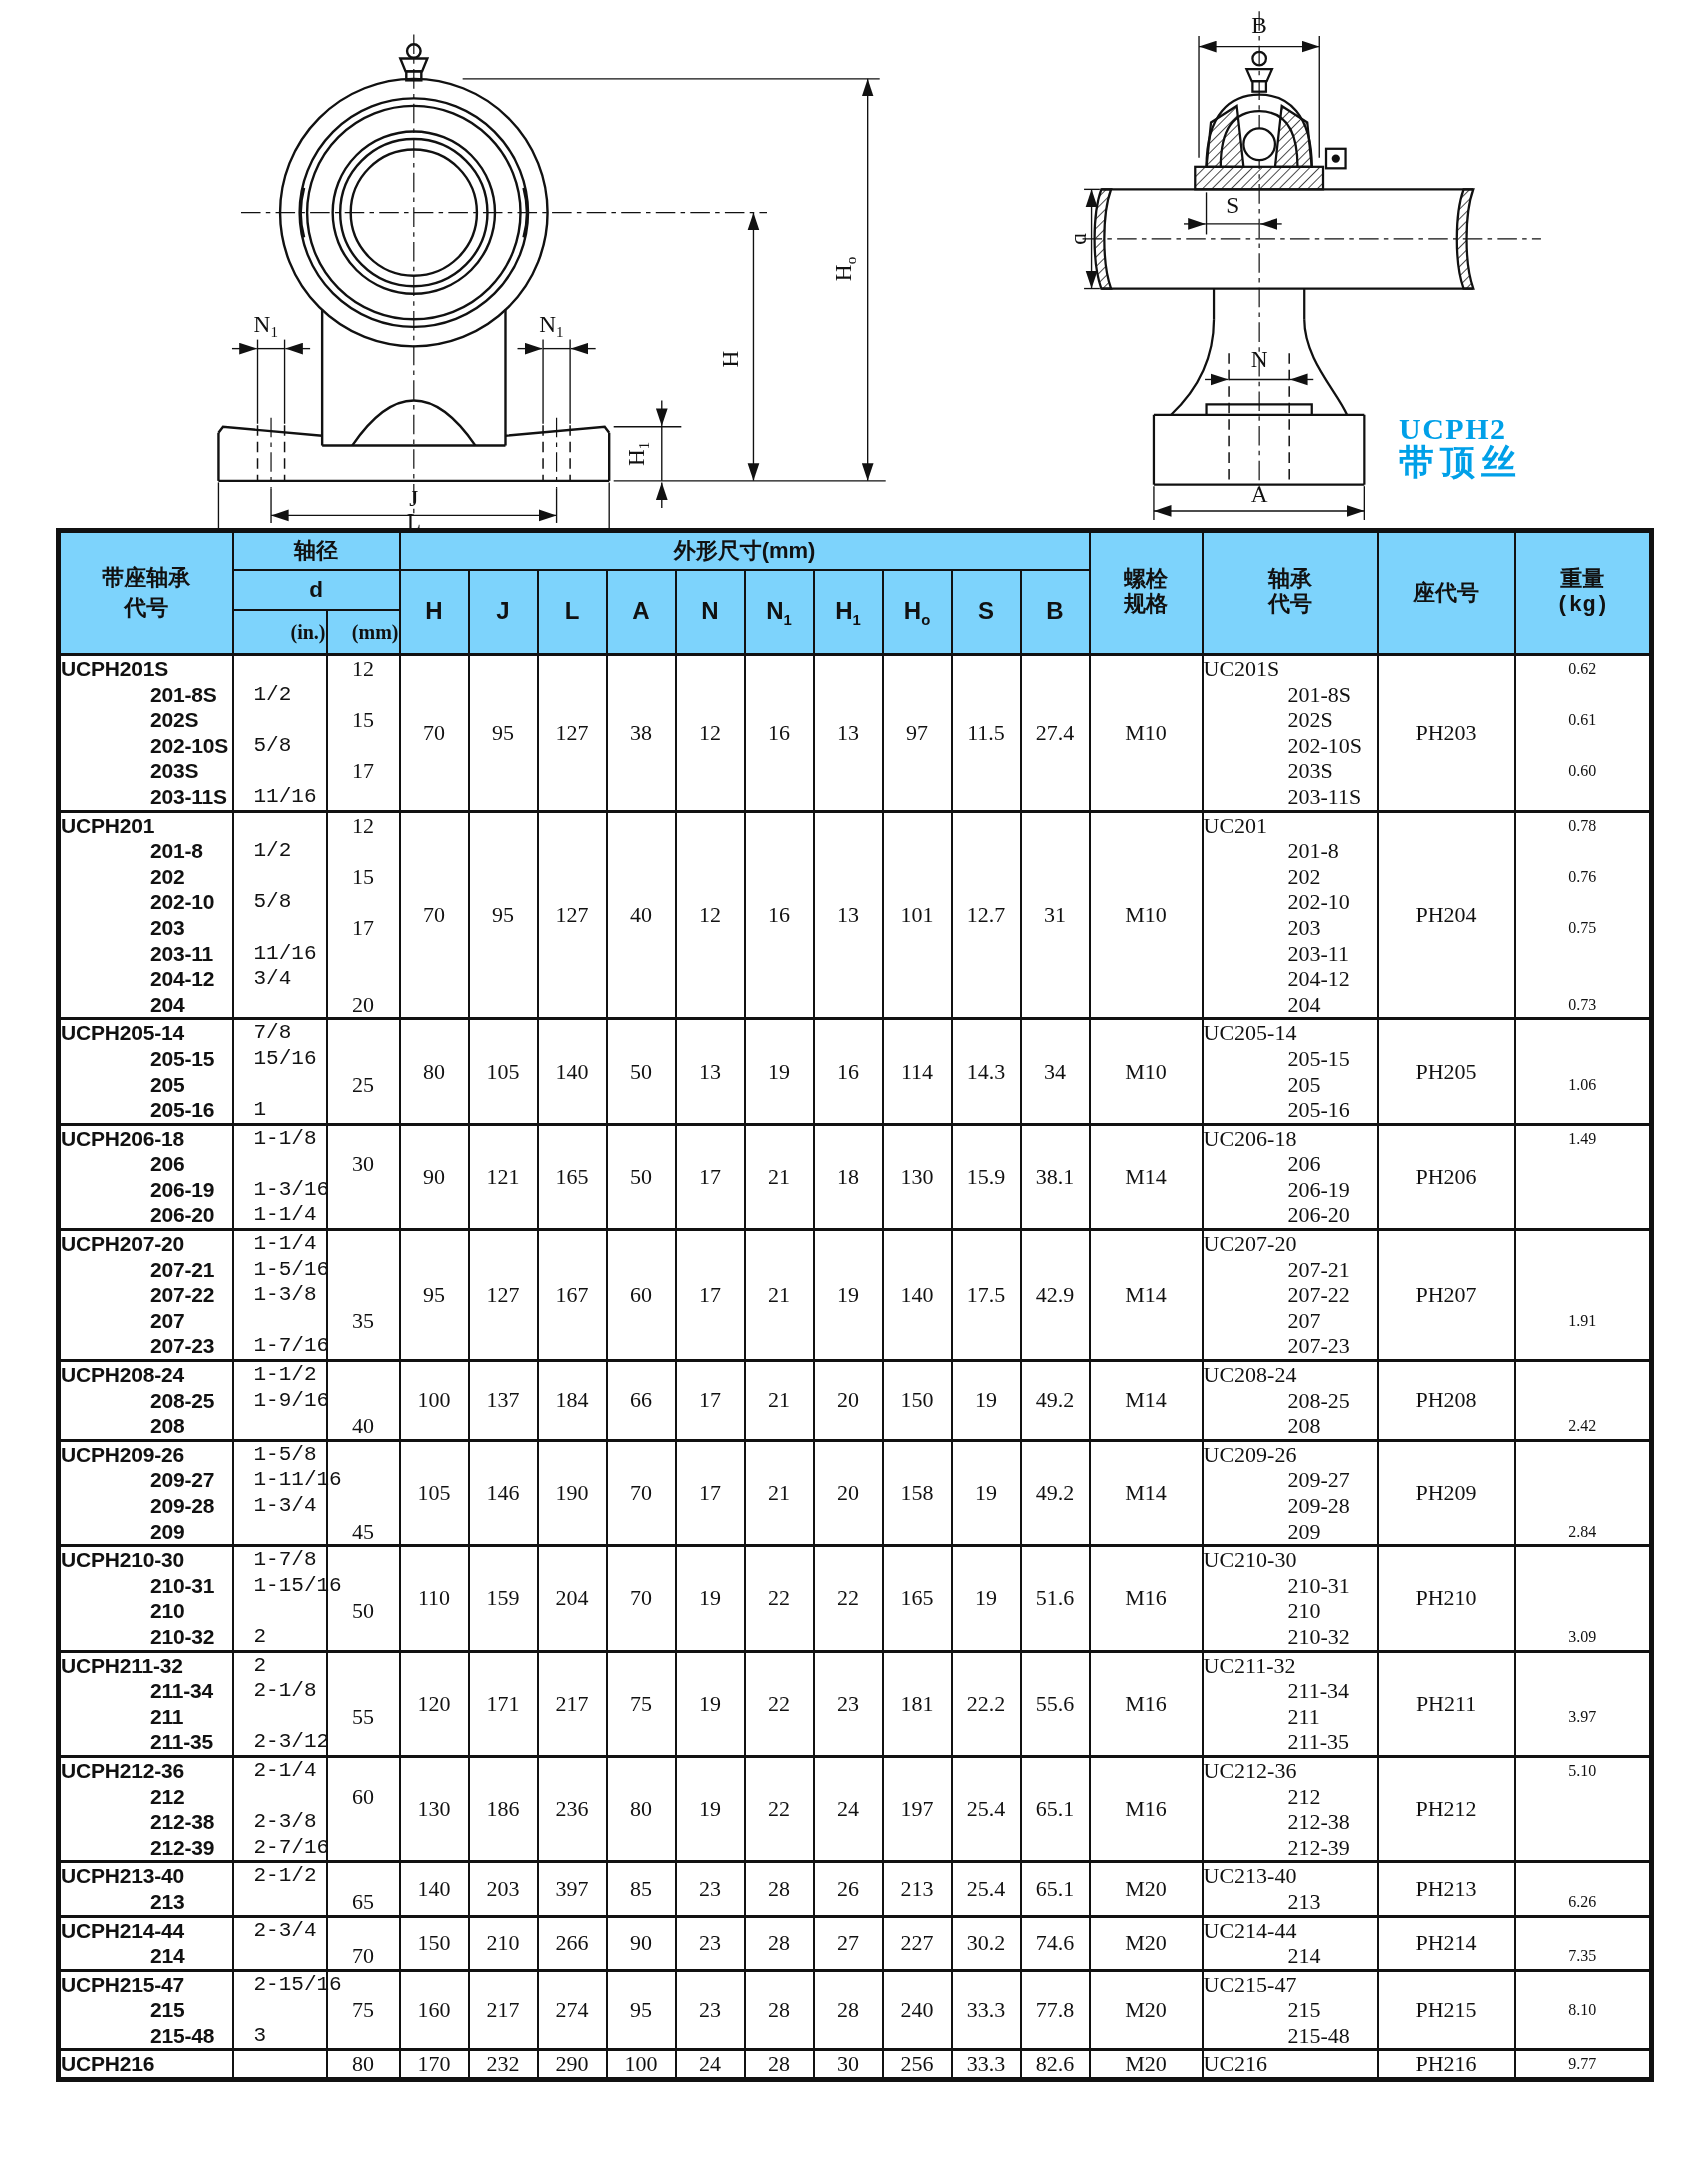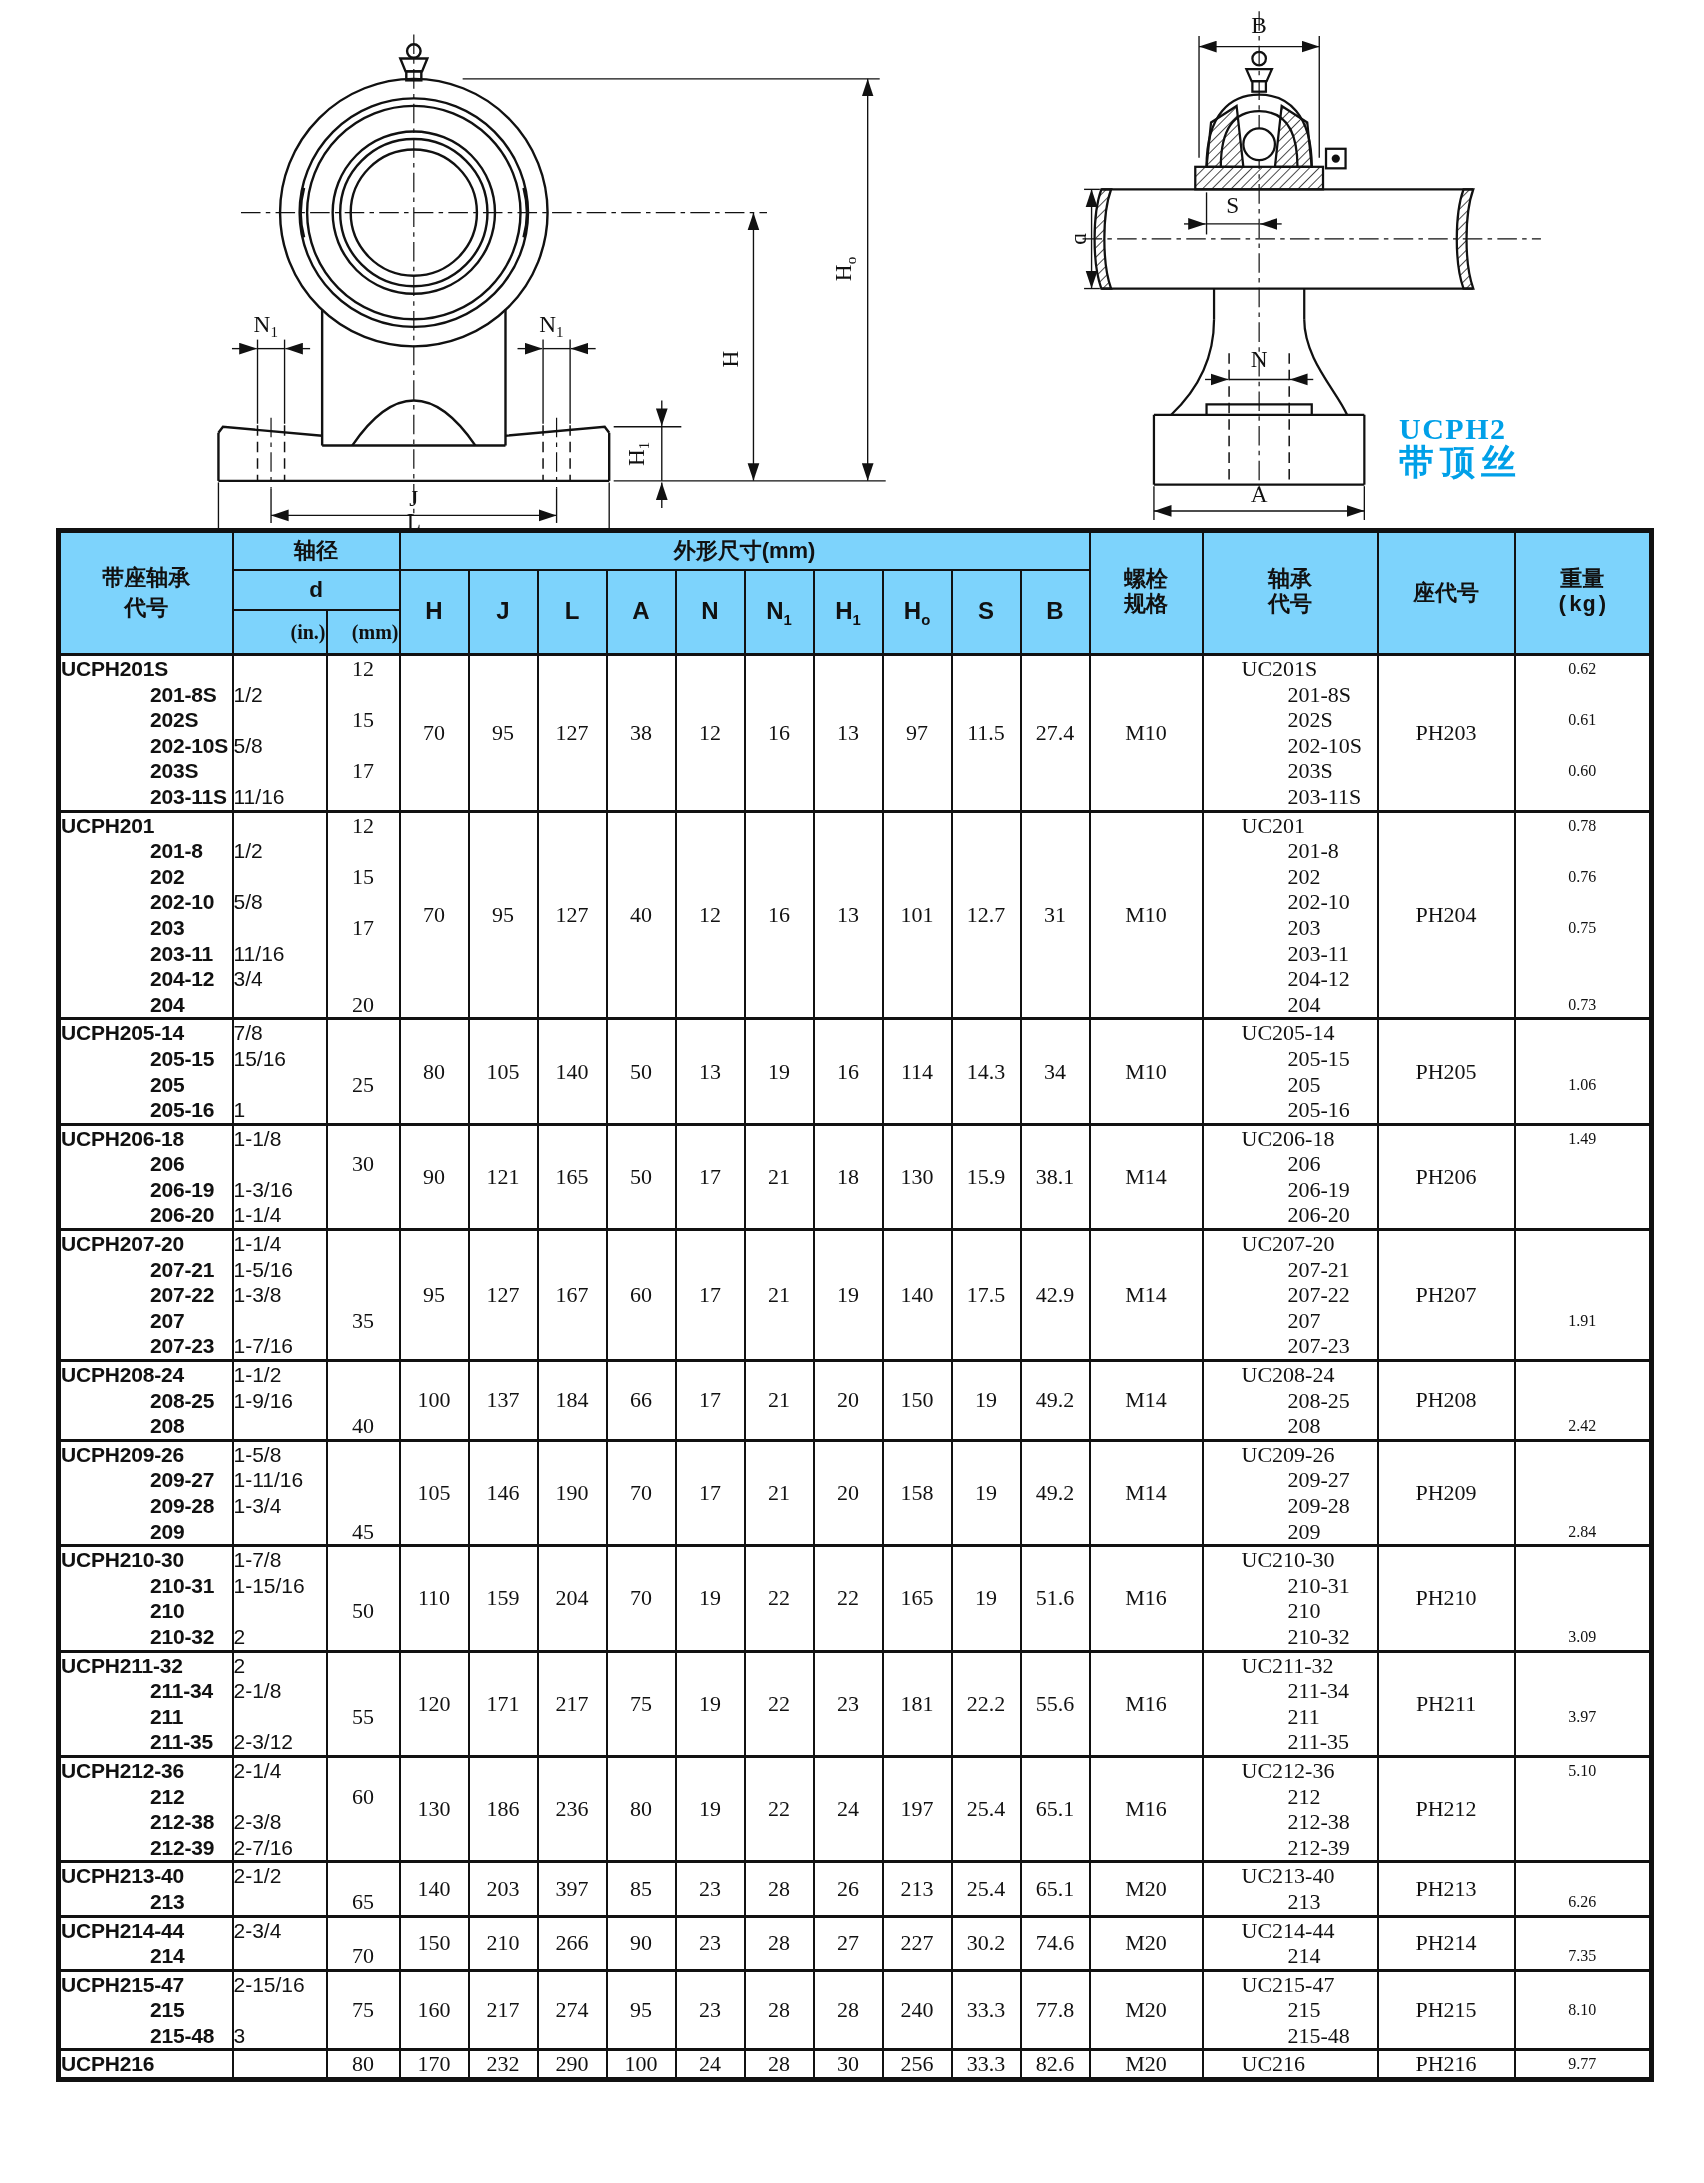--- a/index.html
+++ b/index.html
@@ -25,25 +25,25 @@
   .th-code{font-size:22px;text-align:center;}
   .th-d{font-size:22.5px;text-align:center;font-weight:bold;}
   .th-dim{font-size:24px;text-align:center;font-family:"Liberation Sans",sans-serif;}
   .th-dim sub{font-size:0.62em;}
   .th-unit{font-size:20px;font-weight:normal;text-align:center;font-family:"Liberation Serif",serif;}
   .stack{vertical-align:top;padding-top:3px;padding-bottom:3px;}
   .ln{height:25.6px;line-height:25.6px;white-space:nowrap;}
   .code-cell{text-align:left;padding-left:7.5px;}
   .code-cell .ln{font-weight:bold;font-size:21px;letter-spacing:-0.2px;}
   .code-cell .ln.sub{padding-left:89px;}
-  .in-cell .ln{font-family:Liberation Sans, sans-serif;font-size:21px;padding-left:0;}
+  .in-cell .ln{font-family:Liberation Mono, monospace;font-size:21px;padding-left:20px;}
   .mm-cell{text-align:center;}
   .mm-cell .ln{font-family:"Liberation Serif",serif;font-size:22px;}
   .num-cell{vertical-align:middle;text-align:center;font-family:"Liberation Serif",serif;font-size:22px;}
-  .bcode-cell .ln{font-family:"Liberation Serif",serif;font-size:22px;padding-left:38px;}
+  .bcode-cell .ln{font-family:"Liberation Serif",serif;font-size:22px;}
   .bcode-cell .ln.sub{padding-left:84px;}
   .wt-cell{text-align:center;}
   .wt-cell .ln{font-family:"Liberation Serif",serif;font-size:16px;}
 </style>
 </head>
 <body>
 
 <div class="page">
 
   <svg style="left:128px;top:21px" width="767" height="526" viewBox="0 0 1020 700">

